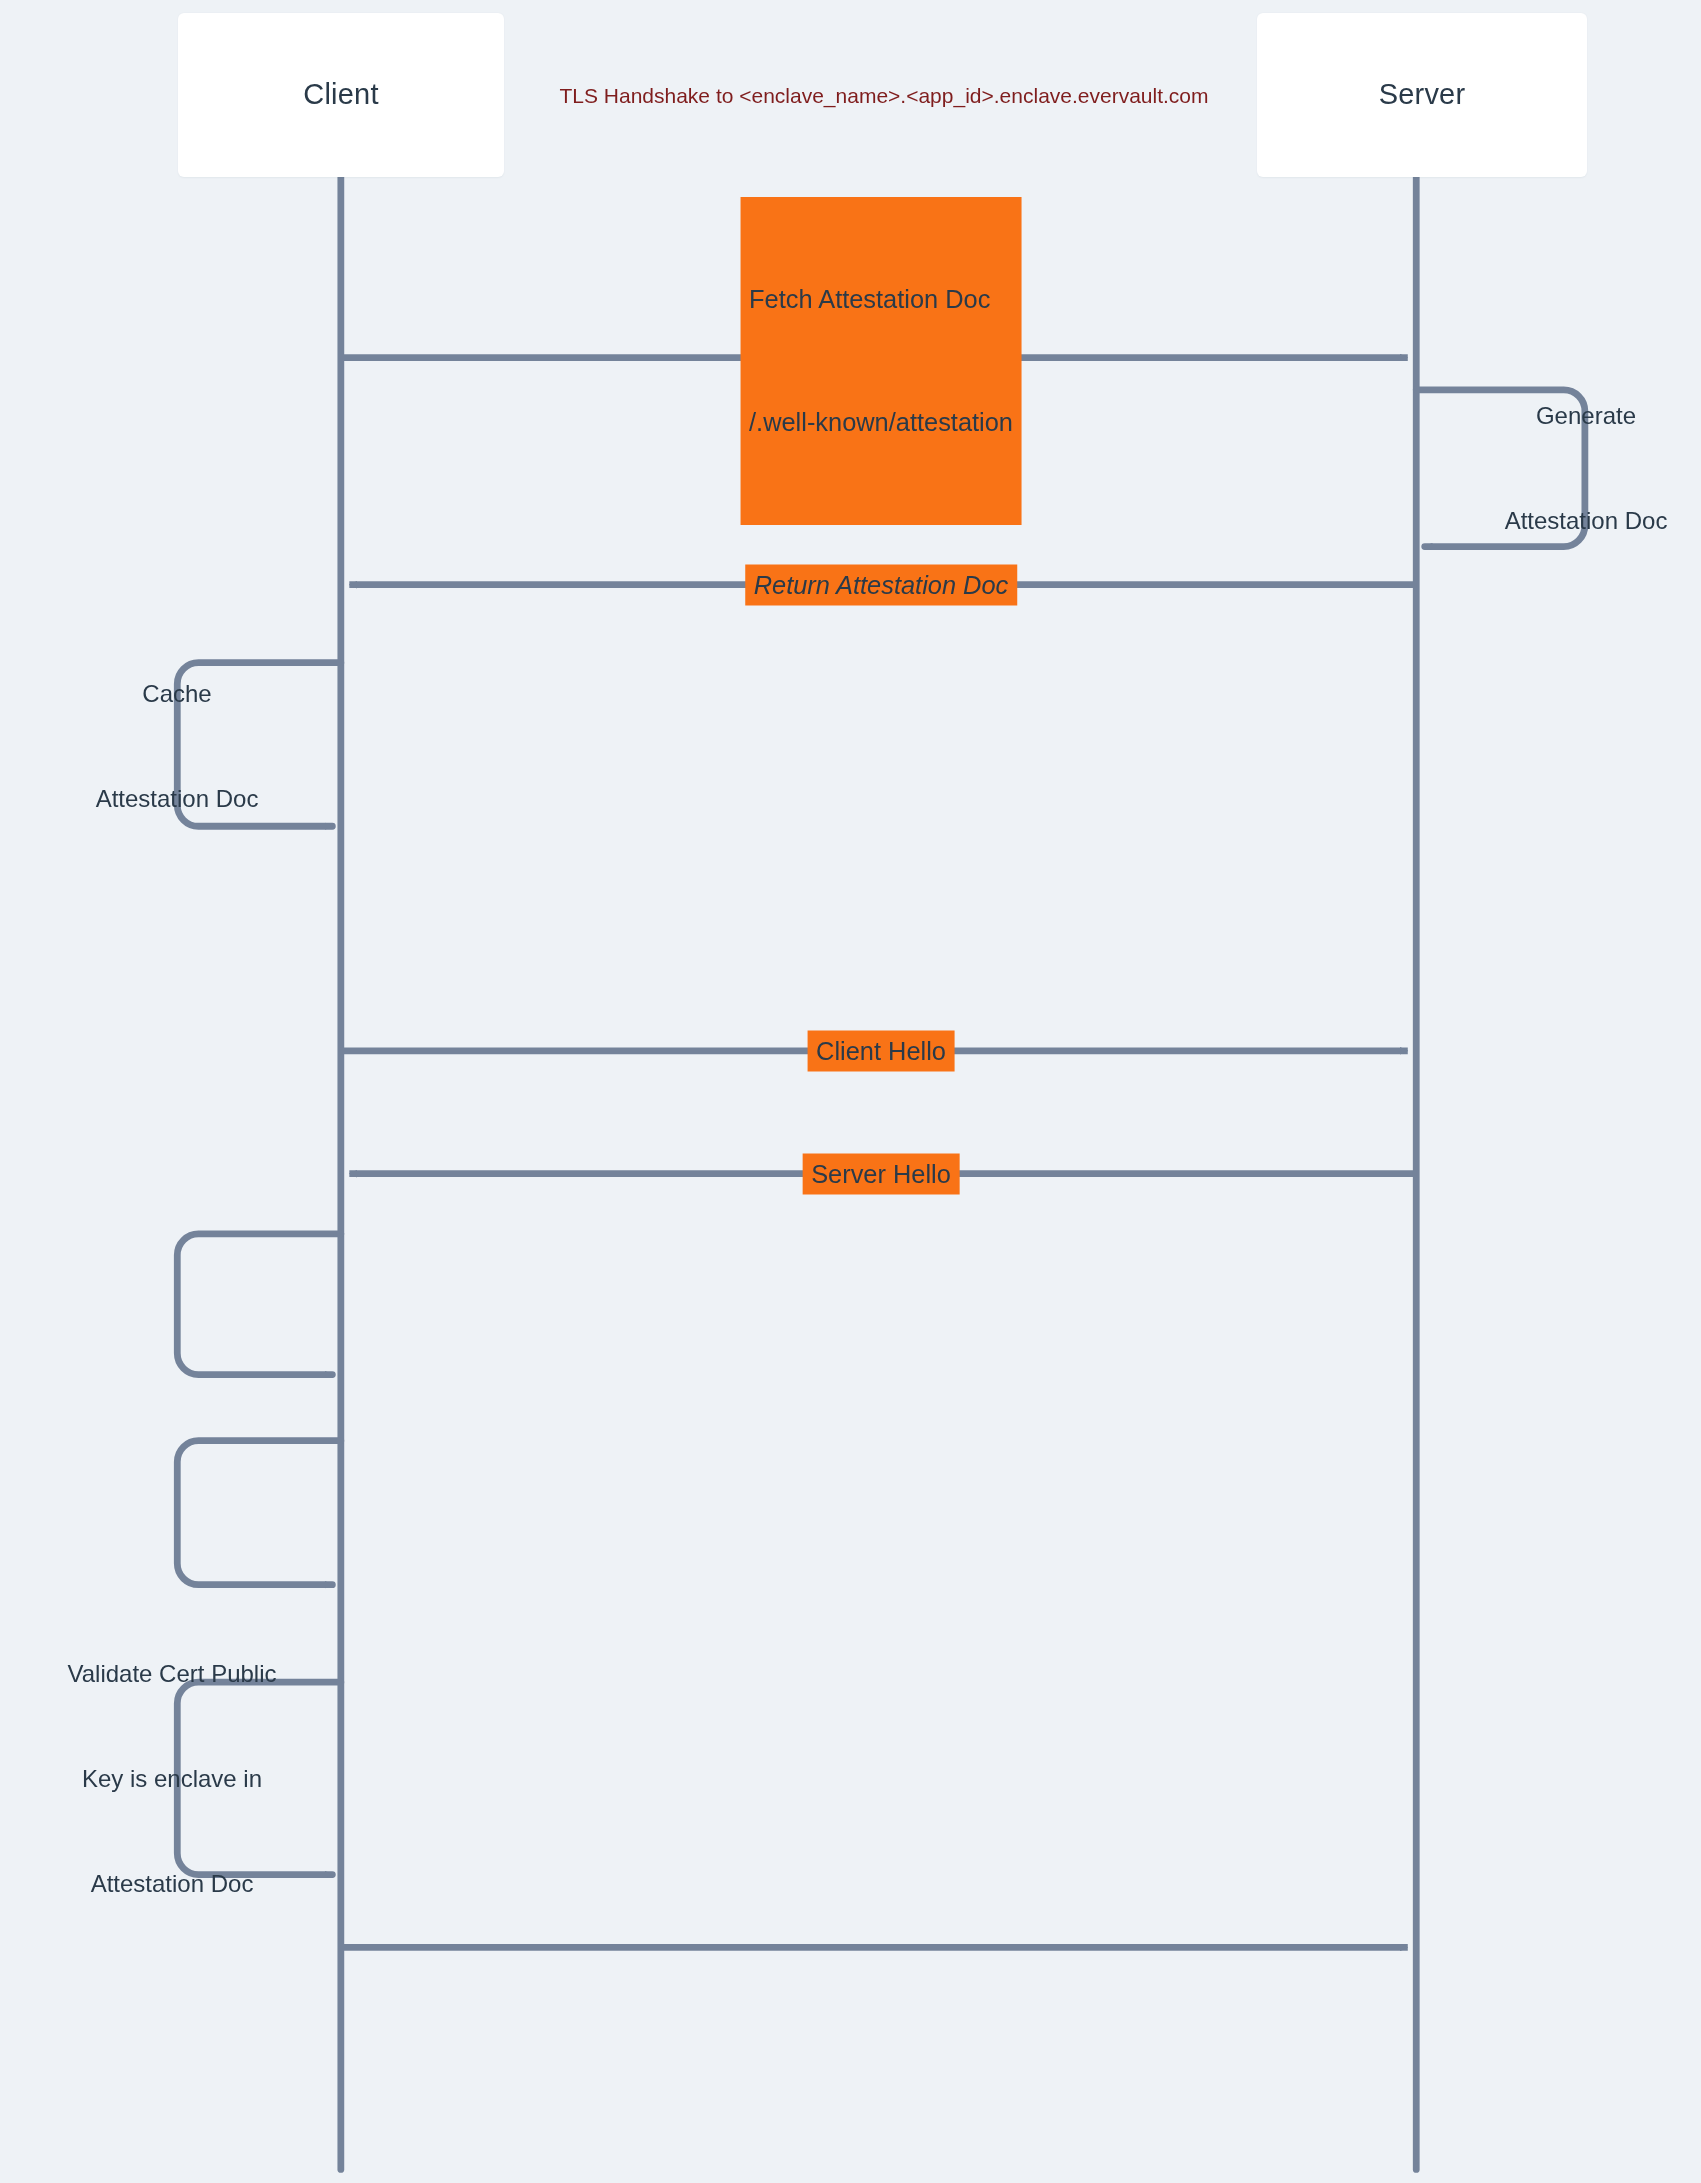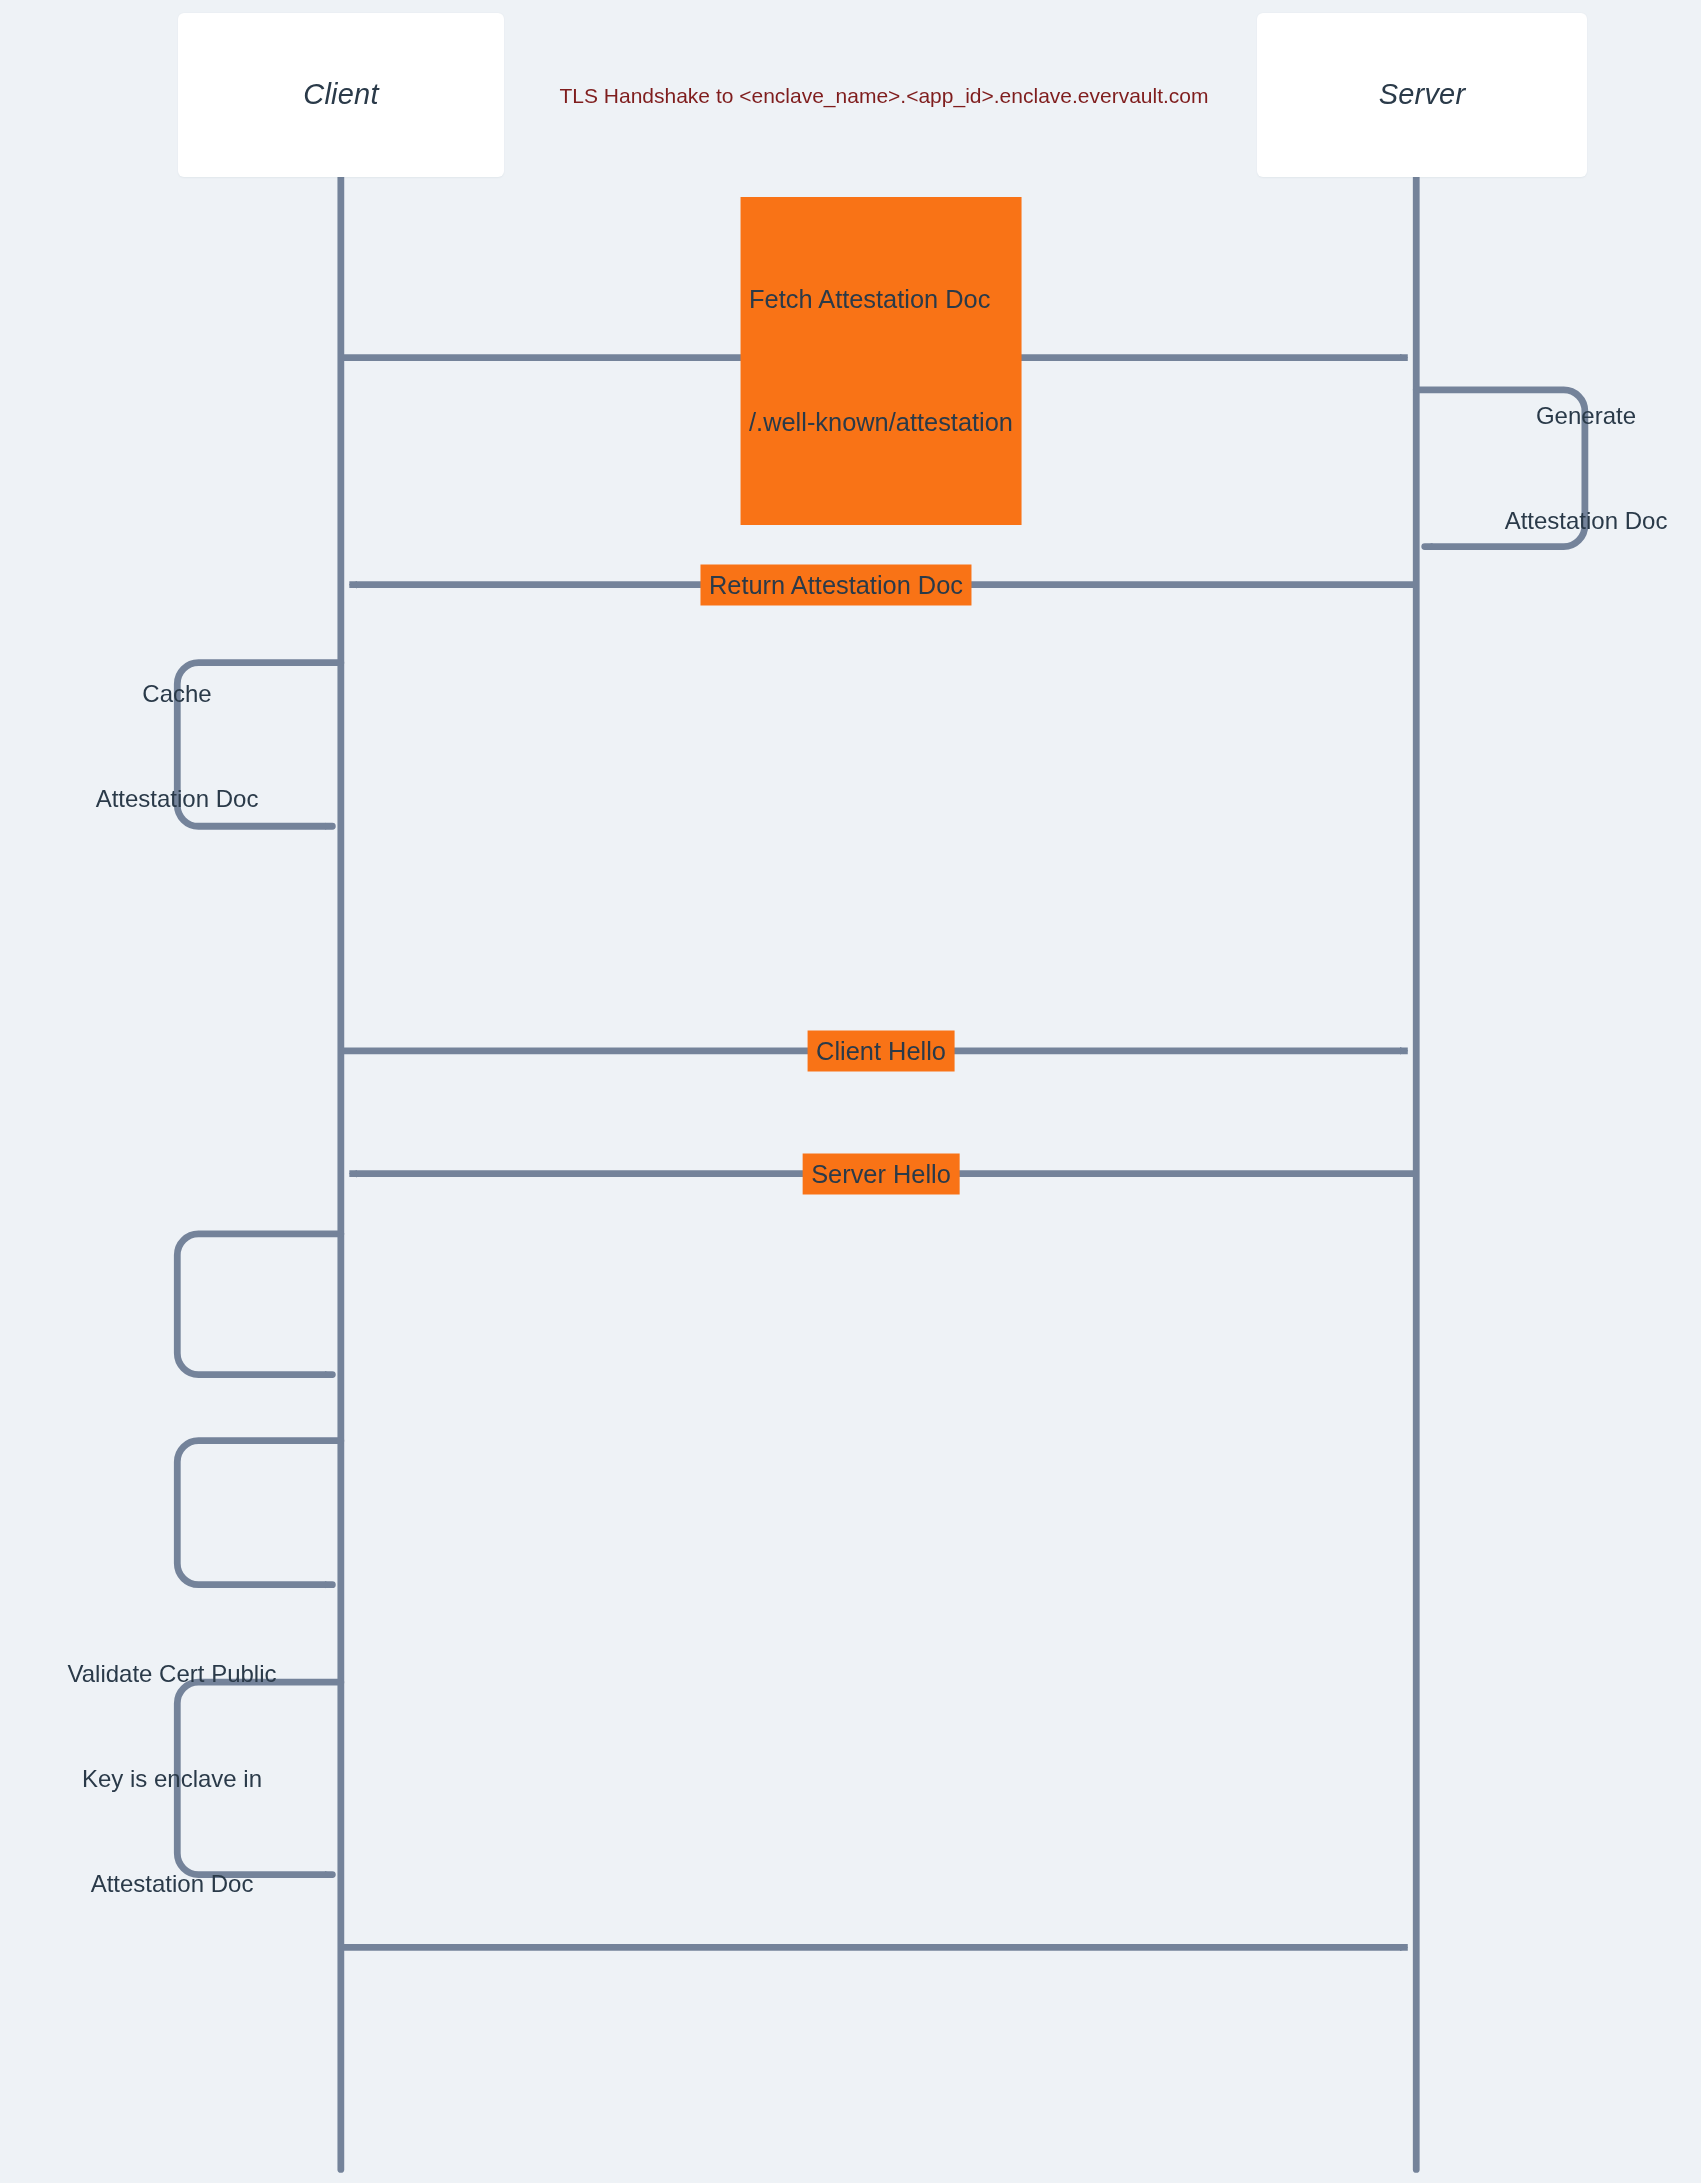--- a/index.html
+++ b/index.html
@@ -10,21 +10,21 @@
     overflow:hidden;
   }
   #diagram{position:relative;width:1702px;height:2183px;}
   .svg-layer{position:absolute;left:0;top:0;width:1702px;height:2183px;}
 
   .participant{
     position:absolute;
     background:#ffffff;
     border-radius:6px;
     box-shadow:0 0.8px 1.7px rgba(40,60,90,0.06);
-    display:flex;align-items:center;justify-content:center;font-style:italic;
+    display:flex;align-items:center;justify-content:center;
   }
   .participant .plabel{
     font-size:29px;
     color:#2a3a49;
     letter-spacing:0.2px;
     white-space:nowrap;
   }
 
   .msg-label{
     position:absolute;
@@ -124,21 +124,21 @@
     <span class="plabel">Server</span>
   </div>
 
   <div class="banner" style="left:884px;top:96px;">TLS Handshake to &lt;enclave_name&gt;.&lt;app_id&gt;.enclave.evervault.com</div>
 
   <div class="msg-label twoline" style="left:881px;top:361px;">
     <div>Fetch Attestation Doc</div>
     <div>/.well-known/attestation</div>
   </div>
 
-  <div class="msg-label" style="left:836px;top:585px;">Return Attestation Doc</div>
+  <div class="msg-label" style="left:881px;top:585px;font-style:italic;">Return Attestation Doc</div>
 
   <div class="msg-label" style="left:881px;top:1051px;">Client Hello</div>
 
   <div class="msg-label" style="left:881px;top:1174px;">Server Hello</div>
 
 
   <div class="loop-label" style="left:1586px;top:468px;">
     <div>Generate</div>
     <div>Attestation Doc</div>
   </div>

